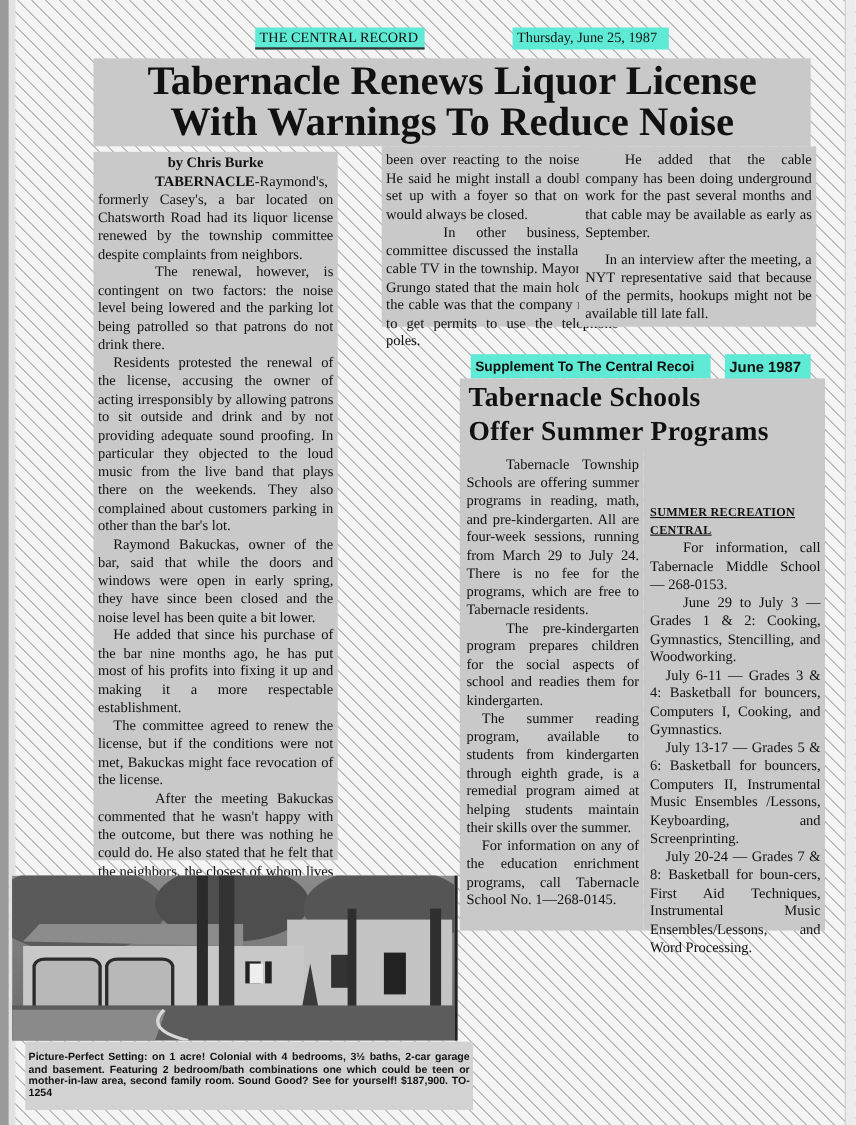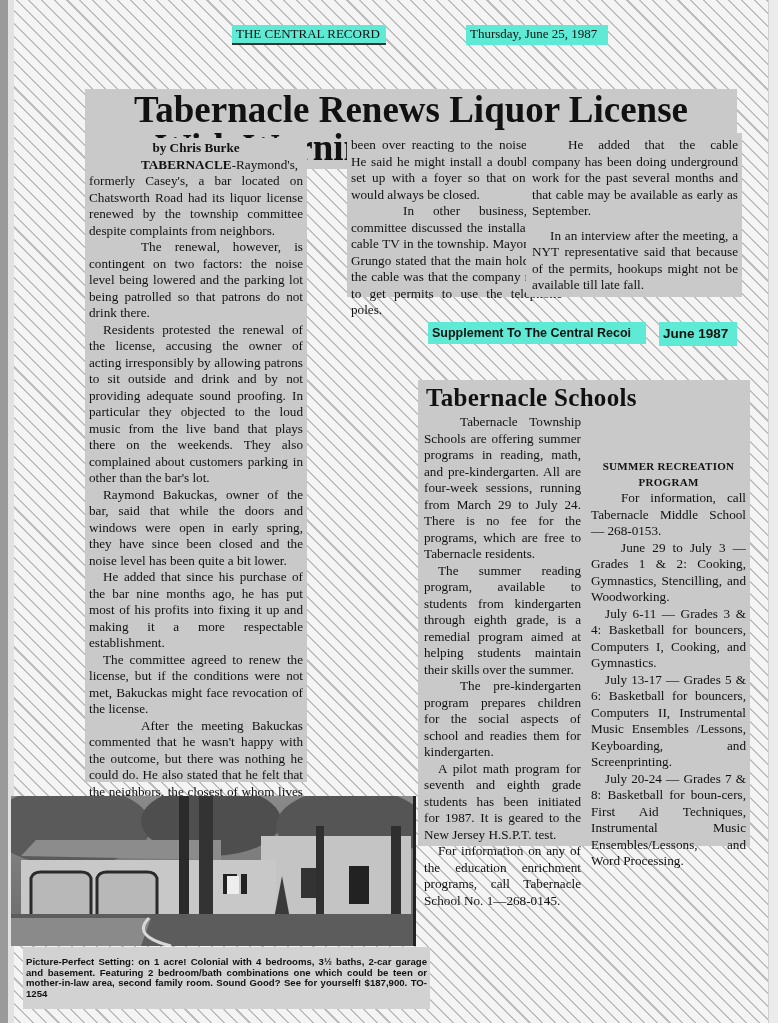--- a/index.html
+++ b/index.html
@@ -20,21 +20,20 @@
     background: #e2e2e2;
   }
   .right-edge {
     position: absolute; right: 0; top: 0; width: 10px; height: 1023px;
     background: #ececec;
     border-left: 1px solid #cfcfcf;
   }
   .clip {
     position: absolute;
     background: #c9c9c9;
-    margin-top: 36px;
   }
   .tagline {
     position: absolute;
     background: #5eead4;
     font-size: 13px;
     line-height: 18px;
     padding: 0 4px;
     white-space: nowrap;
   }
   #masthead { left: 232px; top: 25px; width: 154px; height: 20px; border-bottom: 2px solid #333; }
@@ -65,21 +64,21 @@
     left: 659px; top: 322px; width: 78px; height: 24px;
     font-family: "Liberation Sans", "DejaVu Sans", sans-serif; font-weight: bold; font-size: 13.5px; line-height: 24px;
   }
   #supp-headline {
     left: 418px; top: 344px; width: 332px; height: 66px;
     font-weight: bold; font-size: 25px; line-height: 31px; padding: 2px 0 0 8px;
     letter-spacing: 0.3px;
   }
   #col4 { left: 418px; top: 410px; width: 167px; height: 436px; padding: 4px 4px 0 6px; }
   #col5 { left: 585px; top: 410px; width: 165px; height: 436px; padding: 4px 4px 0 6px; }
-  .subhead { font-weight: bold; font-size: 11px; text-align: center; text-indent: 0 !important; letter-spacing: 0.3px; line-height: 16px; }
+  .subhead { font-weight: bold; font-size: 11px; text-align: left; text-indent: 0 !important; letter-spacing: 0.3px; line-height: 16px; text-decoration: underline; }
   .subhead.first { margin-top: 10px; }
 
   #photo-box {
     position: absolute; left: 11px; top: 796px; width: 405px; height: 150px;
     background: #ddd; border-right: 3px solid #222;
   }
   #photo-box svg { display: block; }
   #caption {
     position: absolute; left: 23px; top: 947px; width: 407px; height: 62px;
     background: #d2d2d2;
@@ -127,30 +126,29 @@
 <div class="tagline" id="supp-tag">Supplement To The Central Recoi</div>
 <div class="tagline" id="supp-date">June 1987</div>
 
 <div class="clip" id="supp-headline">
   <div>Tabernacle Schools</div>
   <div>Offer Summer Programs</div>
 </div>
 
 <div class="col" id="col4">
   <p class="big-indent" style="text-indent:36px">Tabernacle Township Schools are offering summer programs in reading, math, and pre-kindergarten. All are four-week sessions, running from March 29 to July 24. There is no fee for the programs, which are free to Tabernacle residents.</p>
+  <p style="text-indent:36px">The pre-kindergarten program prepares children for the social aspects of school and readies them for kindergarten.</p>
   <p>The summer reading program, available to students from kindergarten through eighth grade, is a remedial program aimed at helping students maintain their skills over the summer.</p>
-  <p style="text-indent:36px">The pre-kindergarten program prepares children for the social aspects of school and readies them for kindergarten.</p>
-  <p>A pilot math program for seventh and eighth grade students has been initiated for 1987. It is geared to the New Jersey H.S.P.T. test.</p>
   <p>For information on any of the education enrichment programs, call Tabernacle School No. 1—268-0145.</p>
 </div>
 
 <div class="col" id="col5">
   <div style="height:34px"></div>
   <p class="subhead first">SUMMER RECREATION</p>
-  <p class="subhead">PROGRAM</p>
+  <p class="subhead">CENTRAL</p>
   <p style="text-indent:30px">For information, call Tabernacle Middle School — 268-0153.</p>
   <p style="text-indent:30px">June 29 to July 3 — Grades 1 &amp; 2: Cooking, Gymnastics, Stencilling, and Woodworking.</p>
   <p>July 6-11 — Grades 3 &amp; 4: Basketball for bouncers, Computers I, Cooking, and Gymnastics.</p>
   <p>July 13-17 — Grades 5 &amp; 6: Basketball for bouncers, Computers II, Instrumental Music Ensembles /Lessons, Keyboarding, and Screenprinting.</p>
   <p>July 20-24 — Grades 7 &amp; 8: Basketball for boun-cers, First Aid Techniques, Instrumental Music Ensembles/Lessons, and Word Processing.</p>
 </div>
 
 <div id="photo-box">
   <svg width="402" height="150" viewBox="0 0 402 150">
     <defs>

